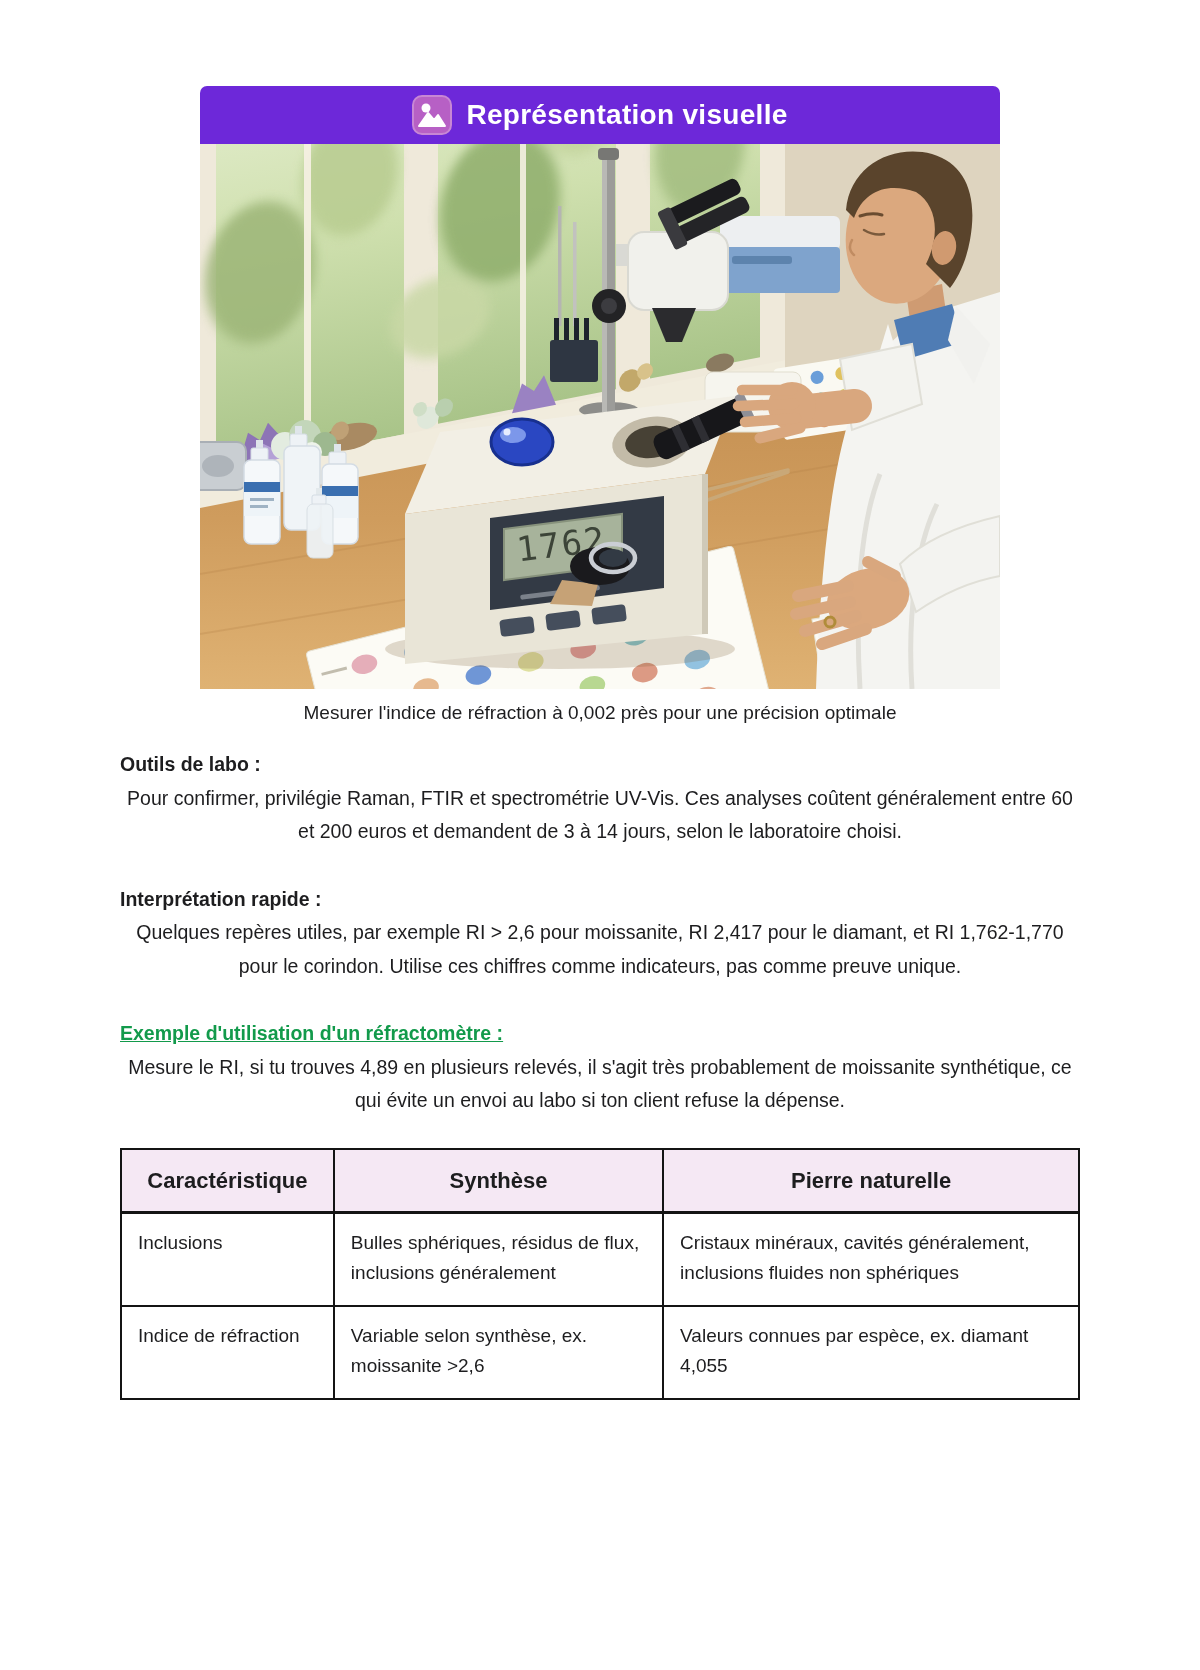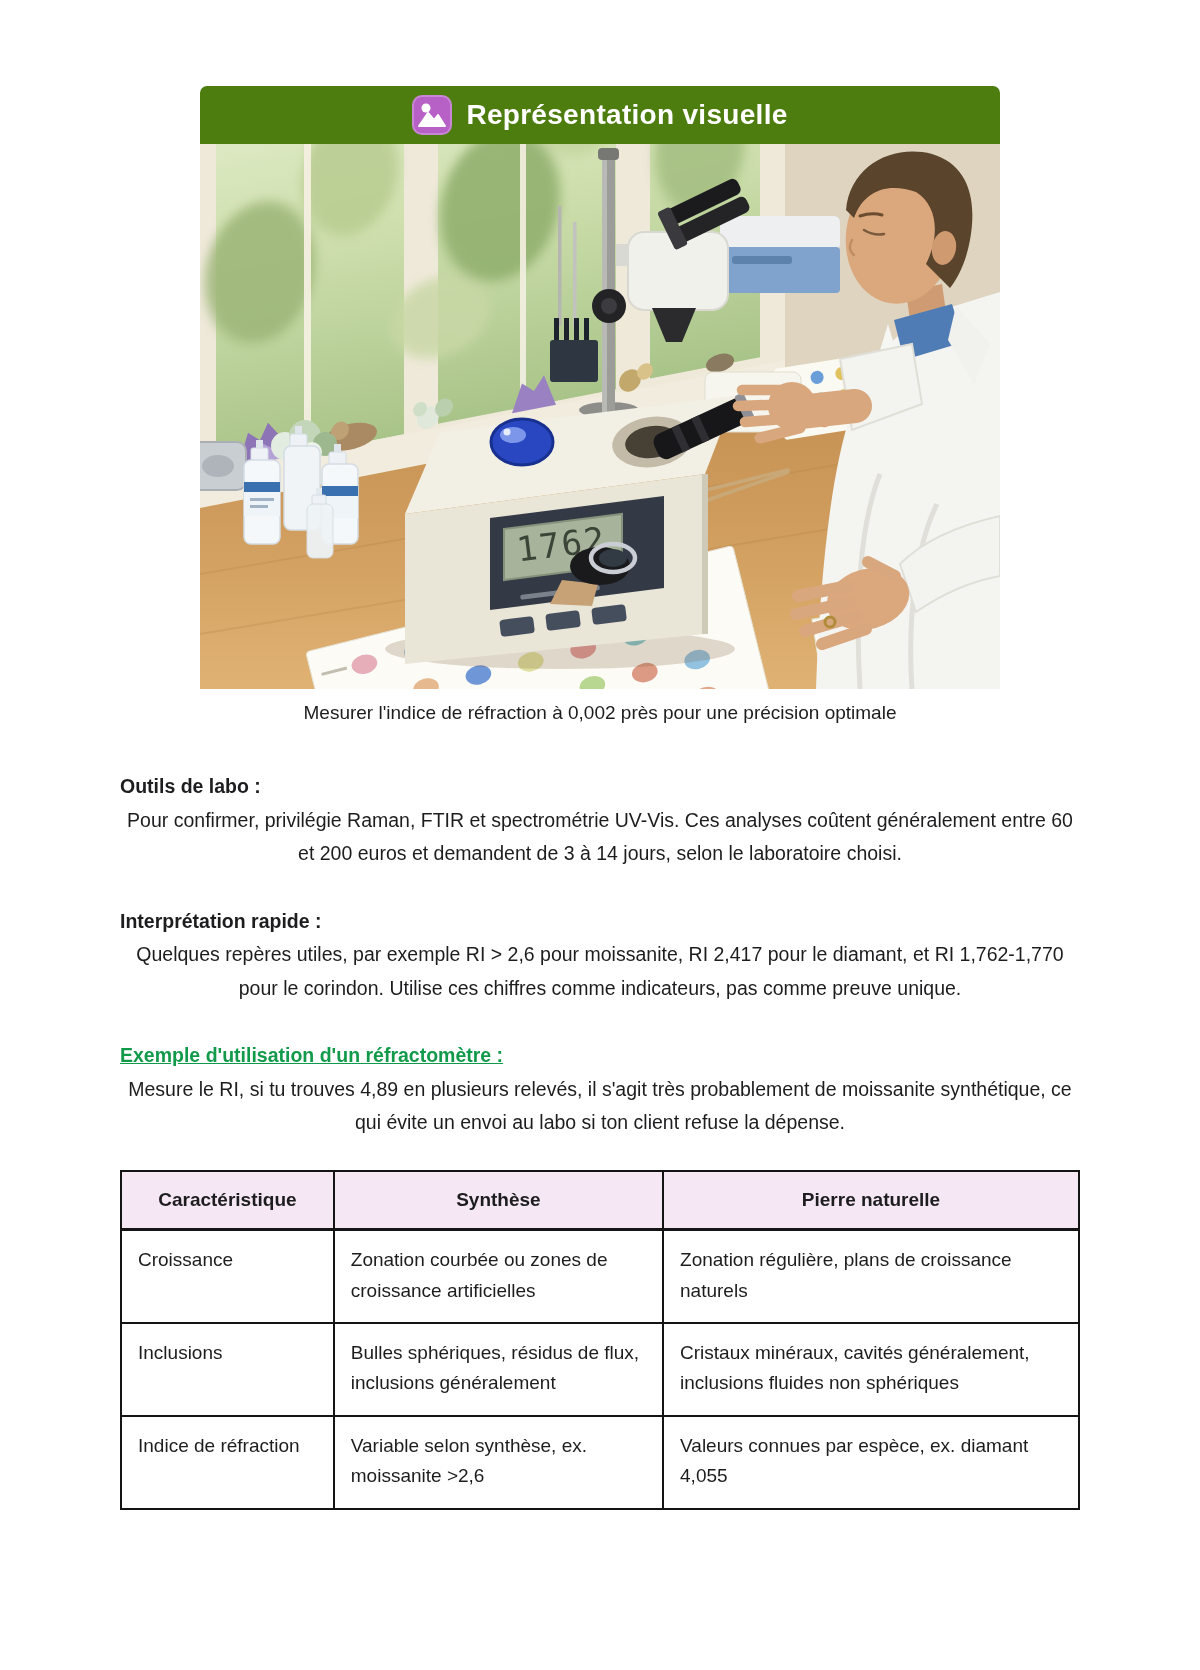--- a/index.html
+++ b/index.html
@@ -3,43 +3,43 @@
 <meta charset="utf-8">
 <style>
   html,body{margin:0;padding:0;}
   body{
     width:1200px;height:1670px;background:#ffffff;overflow:hidden;
     font-family:"Liberation Sans","DejaVu Sans",sans-serif;color:#1d1d1f;
     -webkit-font-smoothing:antialiased;
   }
   .figure{width:800px;margin:86px auto 0;}
   .banner{
-    height:58px;background:#4d7c0f;border-radius:7px 7px 0 0;
+    height:58px;background:#6d28d9;border-radius:7px 7px 0 0;
     display:flex;align-items:center;justify-content:center;gap:14px;
   }
   .banner-title{color:#ffffff;font-size:28px;font-weight:bold;letter-spacing:.3px;}
   .photo-svg{display:block;background:#e7e0ce;}
   .caption{
     text-align:center;font-size:19px;color:#1d1d1f;
     margin-top:13px;width:960px;margin-left:-80px;
   }
   .content{width:960px;margin:0 auto;font-size:19.5px;line-height:1.72;}
   .section{margin-top:34px;}
-  .section:first-of-type{margin-top:46px;}
+  .section:first-of-type{margin-top:24px;}
   .section-heading{font-weight:bold;}
   .section-heading.green{color:#129a4b;text-decoration:underline;}
   .section p{margin:0;text-align:center;}
   table.compare{
     border-collapse:collapse;width:100%;margin-top:30px;font-size:19px;
   }
   table.compare th,table.compare td{
     border:2px solid #141414;vertical-align:top;line-height:1.6;
   }
   table.compare th{
-    background:#f5e8f4;text-align:center;font-weight:bold;font-size:19px;
+    background:#f5e8f4;text-align:center;font-weight:bold;font-size:22px;
     padding:13px 10px;border-bottom-width:3px;
   }
   table.compare td{padding:14px 16px 16px;}
 </style>
 </head>
 <body>
 
 <div class="figure">
   <div class="banner">
     <svg width="40" height="40" viewBox="0 0 40 40">
@@ -377,25 +377,20 @@
     </colgroup>
     <thead>
       <tr>
         <th>Caractéristique</th>
         <th>Synthèse</th>
         <th>Pierre naturelle</th>
       </tr>
     </thead>
     <tbody>
       <tr>
-        <td>Croissance</td>
-        <td>Zonation courbée ou zones de croissance artificielles</td>
-        <td>Zonation régulière, plans de croissance naturels</td>
-      </tr>
-      <tr>
         <td>Inclusions</td>
         <td>Bulles sphériques, résidus de flux, inclusions généralement</td>
         <td>Cristaux minéraux, cavités généralement, inclusions fluides non sphériques</td>
       </tr>
       <tr>
         <td>Indice de réfraction</td>
         <td>Variable selon synthèse, ex. moissanite &gt;2,6</td>
         <td>Valeurs connues par espèce, ex. diamant 4,055</td>
       </tr>
     </tbody>

